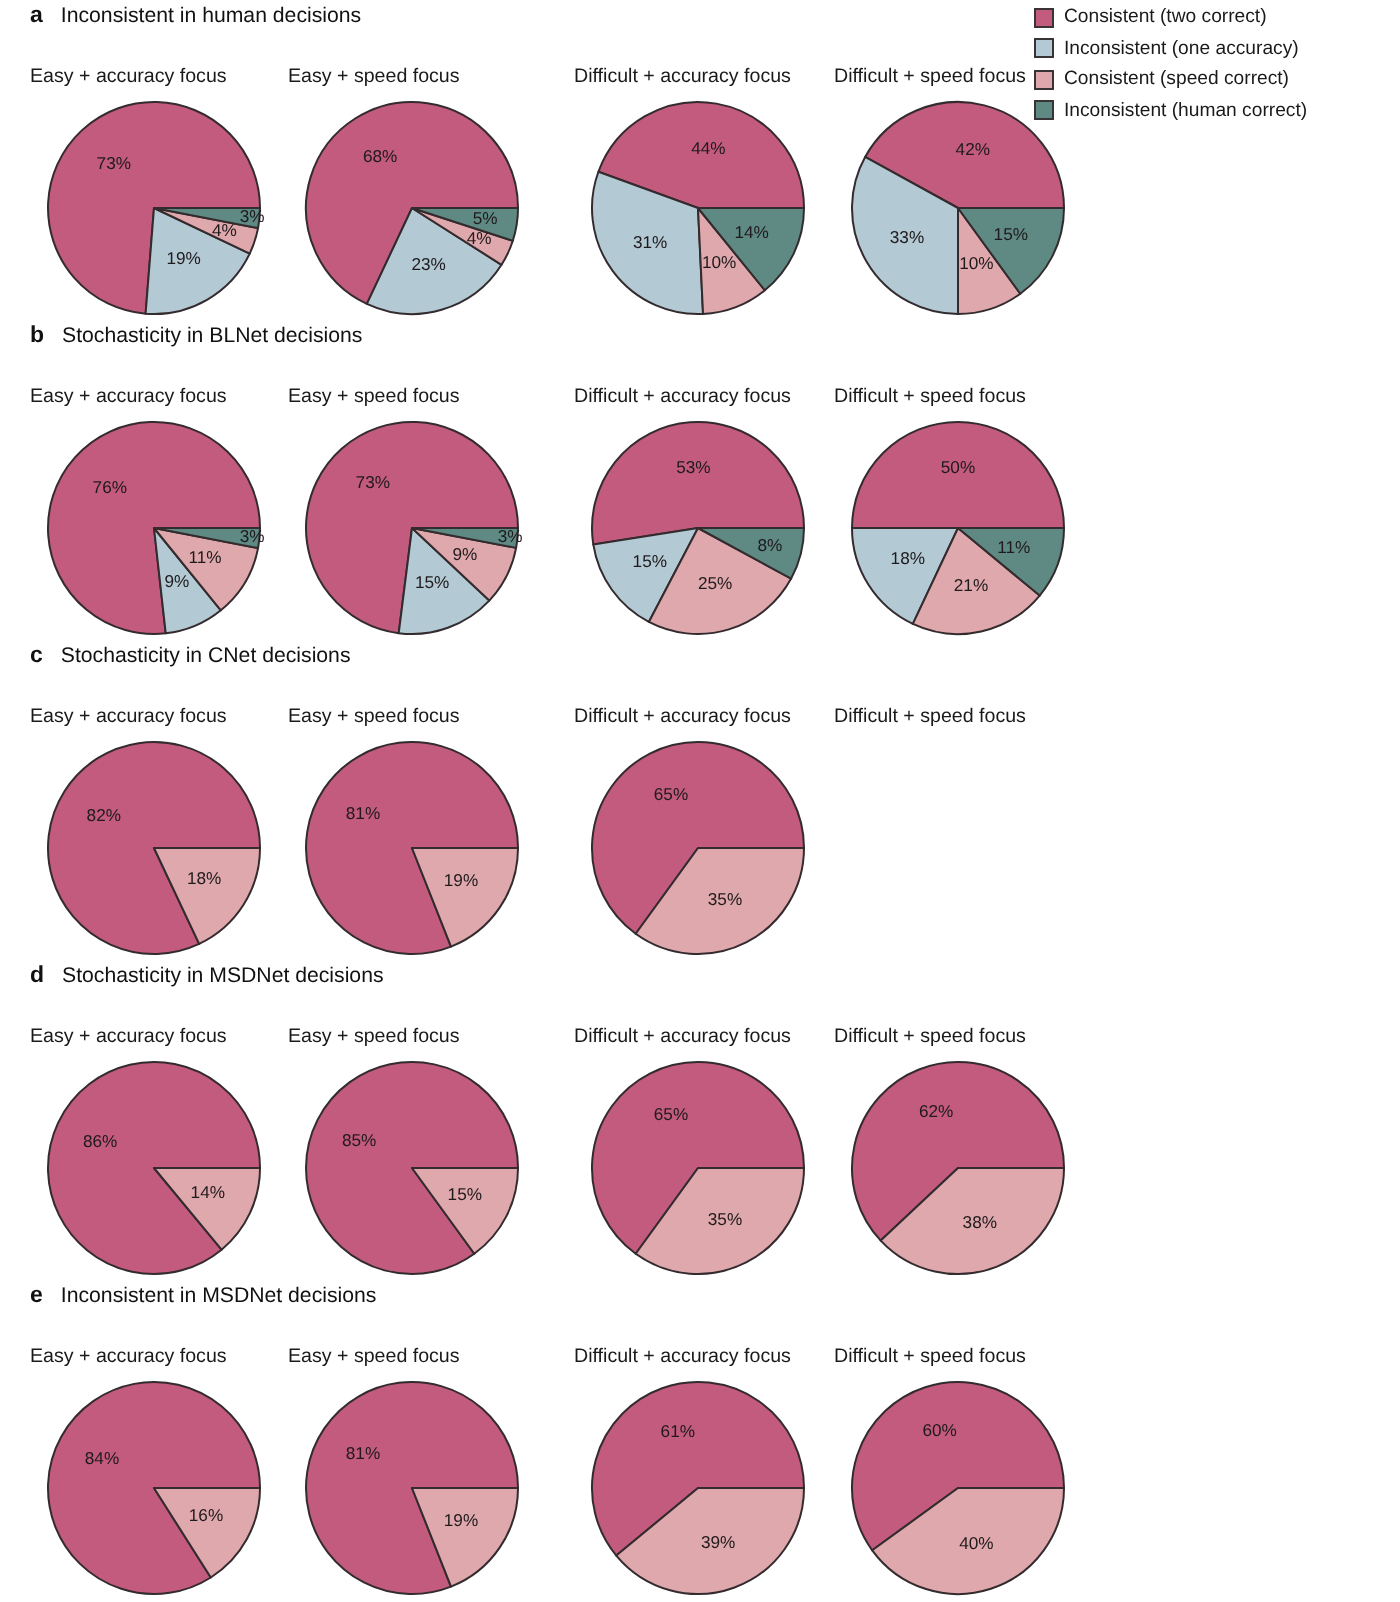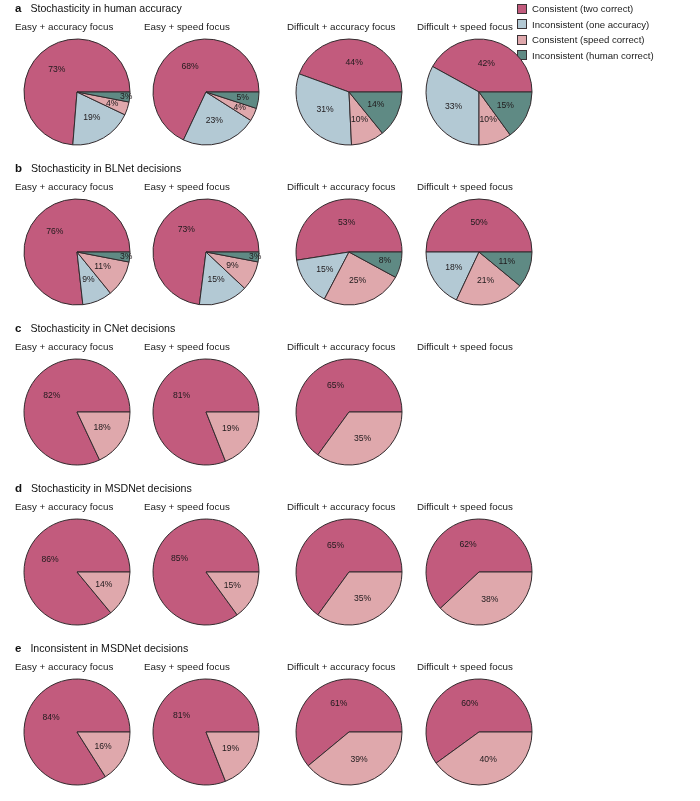--- a/index.html
+++ b/index.html
@@ -26,21 +26,21 @@
     flex:0 0 auto;
   }
   .legend-label{font-size:9.6px;color:#1a1a1a;white-space:nowrap;line-height:11px;}
 
   
   .panel{position:absolute;left:0;width:517px;}
   .panel-head{display:flex;align-items:baseline;gap:9px;padding-left:15px;height:17px;}
   .panel-letter{font-size:11.5px;font-weight:bold;color:#111;}
   .panel-title{font-size:10.6px;color:#111;white-space:nowrap;}
 
-  .cols{position:relative;height:128px;margin-top:2px;}
+  .cols{position:relative;height:128px;margin-top:14px;}
   .col{position:absolute;top:0;width:160px;}
   .col-title{font-size:9.8px;color:#1a1a1a;white-space:nowrap;height:15px;padding-left:1px;}
   .pie-wrap{position:relative;width:112px;height:112px;margin-left:7px;}
   svg.pie{display:block;overflow:visible;}
   .slice-label{
     font-family:"Liberation Sans", sans-serif;
     font-size:8.6px;
     fill:#1f1a1c;
     text-anchor:middle;
     dominant-baseline:middle;
@@ -67,21 +67,21 @@
       <div class="legend-row">
         <span class="legend-swatch" style="background: rgb(95, 138, 132);"></span>
         <span class="legend-label">Inconsistent (human correct)</span>
       </div>
     </div>
 
   <div id="panels">
       <div class="panel" style="top: 2px;">
         <div class="panel-head">
           <span class="panel-letter">a</span>
-          <span class="panel-title">Stochasticity in human accuracy</span>
+          <span class="panel-title">Inconsistent in human decisions</span>
         </div>
         <div class="cols">
           <div class="col" style="left: 14px;">
             <div class="col-title">Easy + accuracy focus</div>
             <div class="pie-wrap">
               <svg class="pie" width="112" height="112" viewBox="0 0 112 112">
                 <path d="M 56 56 L 109.00 56.00 A 53 53 0 1 0 51.80 108.83 Z" fill="#c25b7d" stroke="#332b2e" stroke-width="1" stroke-linejoin="round"></path>
                 <path d="M 56 56 L 51.80 108.83 A 53 53 0 0 0 103.86 78.78 Z" fill="#b3c9d4" stroke="#332b2e" stroke-width="1" stroke-linejoin="round"></path>
                 <path d="M 56 56 L 103.86 78.78 A 53 53 0 0 0 108.04 66.03 Z" fill="#dfa8ac" stroke="#332b2e" stroke-width="1" stroke-linejoin="round"></path>
                 <path d="M 56 56 L 108.04 66.03 A 53 53 0 0 0 109.00 56.00 Z" fill="#5f8a84" stroke="#332b2e" stroke-width="1" stroke-linejoin="round"></path>

